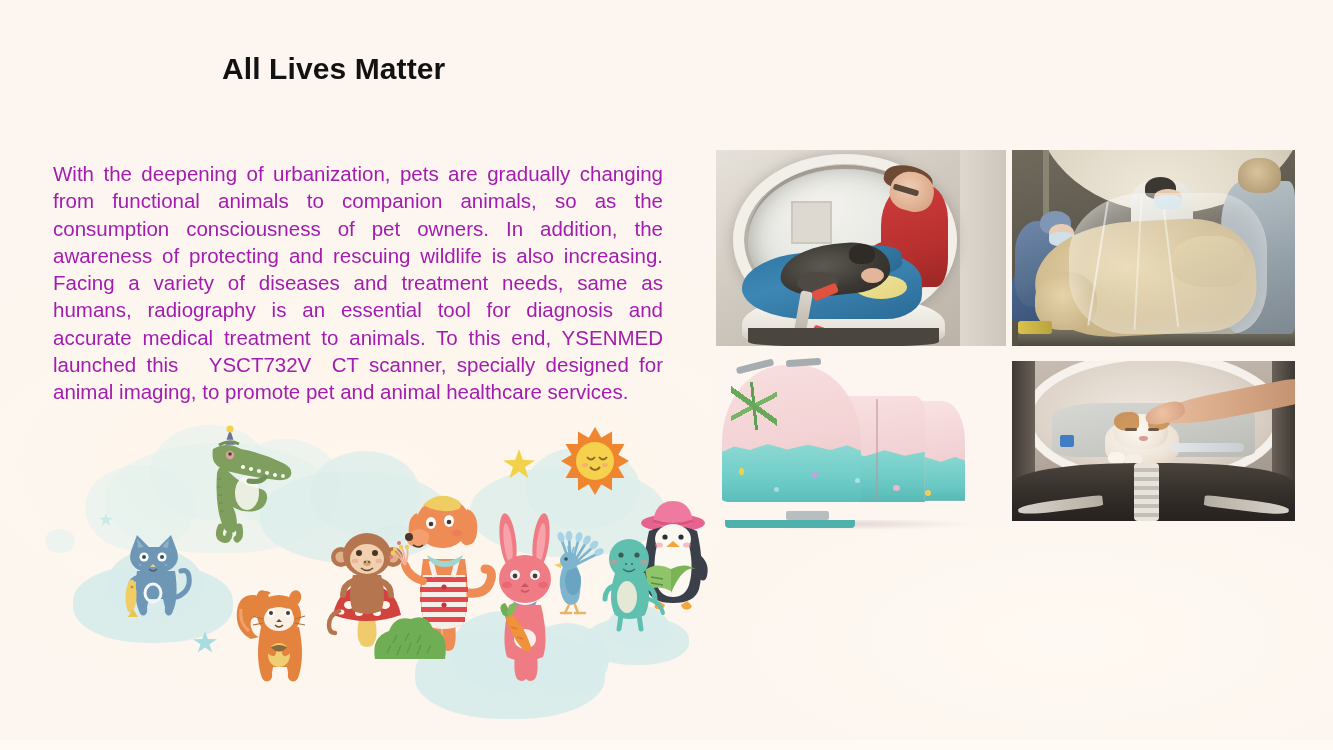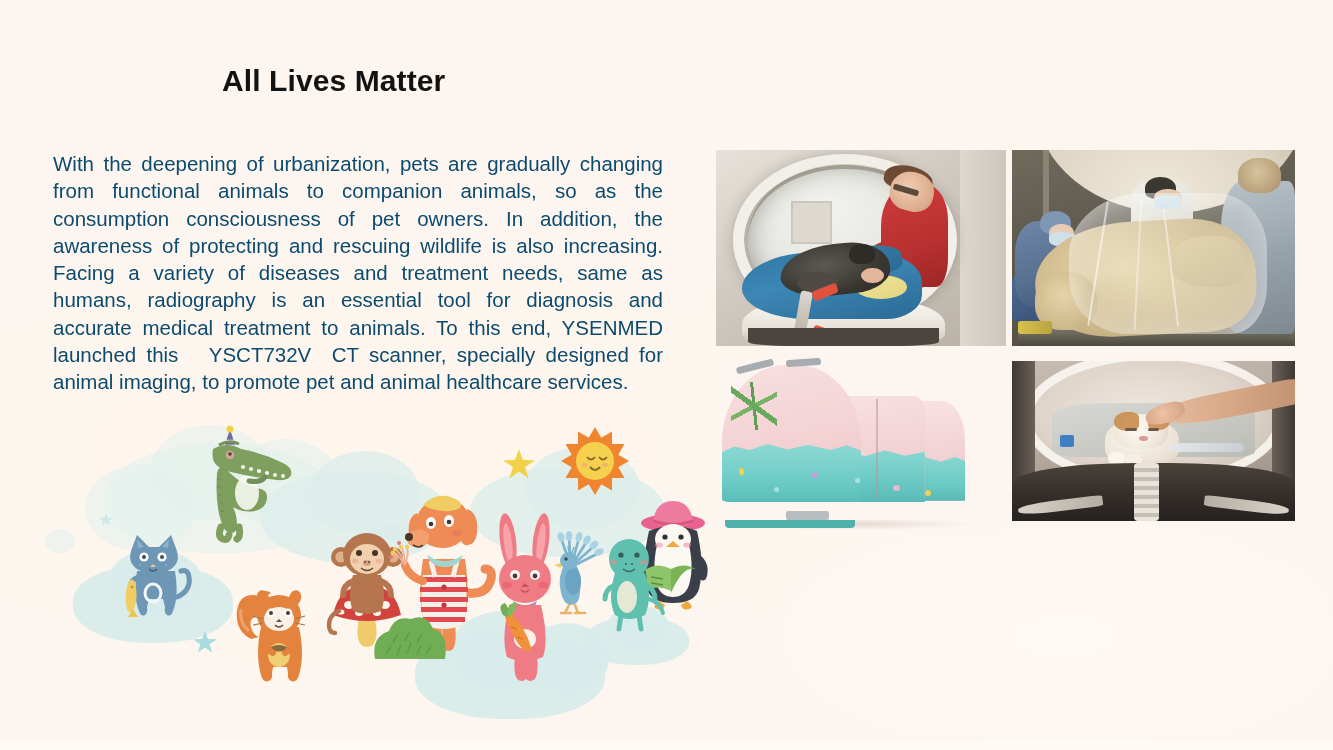--- a/index.html
+++ b/index.html
@@ -36,37 +36,37 @@
     position: absolute;
     left: 0; bottom: 0; width: 100%; height: 10px;
     background: #fffaf4;
     pointer-events: none;
   }
 
   
   .page-title {
     position: absolute;
     left: 222px;
-    top: 64px;
+    top: 52px;
     font-size: 30px;
     font-weight: bold;
     color: #121212;
     letter-spacing: 0.1px;
     white-space: nowrap;
   }
 
   
   .body-copy {
     position: absolute;
     left: 53px;
-    top: 150px;
+    top: 160px;
     width: 610px;
     font-size: 20.5px;
     line-height: 27.3px;
-    color: #0c4a6e;
+    color: #a21caf;
     text-align: justify;
     text-justify: inter-word;
   }
   .body-copy .nb { white-space: pre; }
 
   
   .photo {
     position: absolute;
     overflow: hidden;
     background: #cdc6bd;

